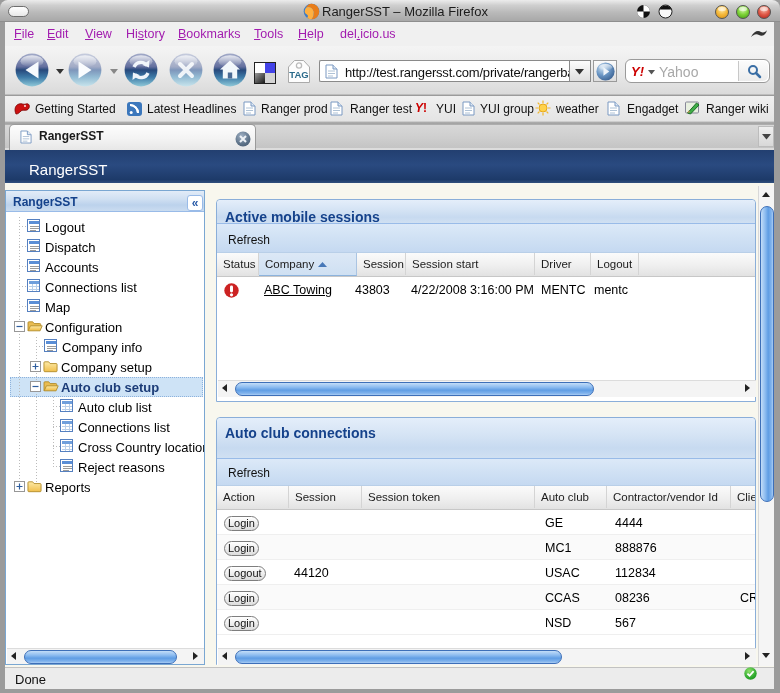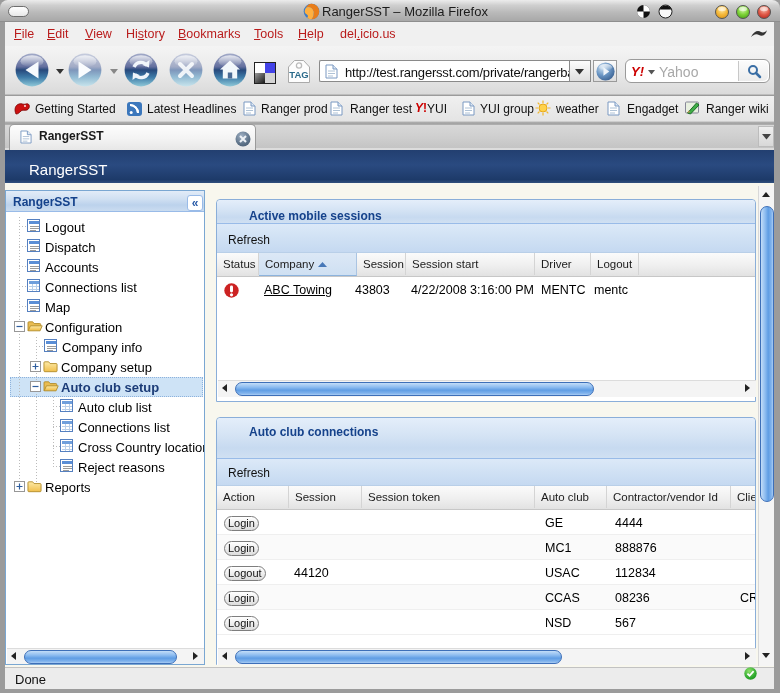--- a/index.html
+++ b/index.html
@@ -8,21 +8,21 @@
 .abs { position:absolute; }
 
 
 #titlebar { left:0; top:0; width:780px; height:22px;
   background:linear-gradient(180deg,#ececec 0%,#cfcfcf 25%,#b9b9b9 60%,#a8a8a8 100%);
   border-radius:8px 8px 0 0; border-bottom:1px solid #8e8e8e;}
 #pill { left:8px; top:6px; width:21px; height:11px; background:linear-gradient(180deg,#ffffff,#e8e8e8);
   border:1.5px solid #6e6e6e; border-radius:6px; }
 #wtitle { left:322px; top:4px; font-size:13px; color:#1c1c1c; }
 #menubar { left:5px; top:22px; width:769px; height:24px; background:#f0f0f0; }
-.menuitem { position:absolute; top:5px; font-size:12.5px; color:#b91c1c; }
+.menuitem { position:absolute; top:5px; font-size:12.5px; color:#a21caf; }
 .menuitem u { text-decoration:underline; }
 #toolbar { left:5px; top:46px; width:769px; height:49px;
   background:linear-gradient(180deg,#f4f4f4 0%,#e9e9e9 55%,#dadada 100%);
   border-bottom:1px solid #bdbdbd; }
 #bookmarks { left:5px; top:96px; width:769px; height:26px;
   background:linear-gradient(180deg,#f0f0f0,#e4e4e4); border-bottom:1px solid #cdcdcd;}
 .bmlabel { position:absolute; top:6px; font-size:12px; color:#111; white-space:nowrap; }
 #tabbar { left:5px; top:122px; width:769px; height:28px;
   background:linear-gradient(180deg,#aeaeae 0%,#a0a0a0 8%,#d8d8d8 12%,#cdcdcd 60%,#c2c2c2 100%); }
 #tab { left:4px; top:2px; width:247px; height:26px;
@@ -50,21 +50,21 @@
 .trow .lbl { position:absolute; top:3px; white-space:nowrap; }
 .ticon { position:absolute; top:2px; width:13px; height:13px; }
 #selrow { left:4px; top:186px; width:193px; height:20px; background:#cee3f6;
   border:1px dotted #8db2dd; }
 
 
 .panel { position:absolute; left:216px; width:540px; background:#ffffff;
   border:1px solid #8aaed9; border-radius:4px 4px 0 0; }
 .phdr { position:relative; height:25px; background:linear-gradient(180deg,#e4eefa 0%,#d4e3f4 45%,#c7daf0 75%,#d0e0f2 100%);
   border-bottom:1px solid #99bbe8; border-radius:4px 4px 0 0; }
-.phdr b { position:absolute; left:8px; top:8px; font-size:12px; color:#15428b;margin-left:24px; }
+.phdr b { position:absolute; left:8px; top:8px; font-size:14px; color:#15428b; }
 .ptb { position:relative; height:28px; background:linear-gradient(180deg,#dce9f8 0%,#d0e1f4 50%,#c5d9f1 100%);
   border-bottom:1px solid #b9cfe8; font-size:13px; color:#111;padding-left:16px; }
 .ptb span { position:absolute; left:11px; top:9px; font-size:12px; }
 .ghdr { position:relative; height:24px; background:linear-gradient(180deg,#fbfbfb 0%,#efefef 55%,#e2e2e2 100%);
   border-bottom:1px solid #c7c7c7; }
 .gcell { position:absolute; top:0; height:22px; border-right:1px solid #d4d4d4;
   font-size:11.5px; color:#1c1c1c; }
 .gcell span { position:absolute; left:6px; top:5px; white-space:nowrap; }
 .grow { position:absolute; left:0; width:538px; height:25px; font-size:12.5px; color:#000; }
 .grow span { position:absolute; top:6px; white-space:nowrap; }
@@ -323,21 +323,21 @@
     </svg>
   <svg class="abs" style="left:679px;top:4px" width="17" height="15" viewBox="0 0 16 15">
       <rect x="1" y="2" width="13" height="11" rx="1" fill="#e8f0e0" stroke="#889"></rect>
       <path d="M3 13 L12 3 l2.5 2 L6 14 z" fill="#3fae49" stroke="#1a6e24"></path>
       <path d="M3 13 l1 -2.5 l1.8 1.6 z" fill="#c09050"></path>
     </svg>
   <span class="bmlabel" style="left:30px">Getting Started</span>
   <span class="bmlabel" style="left:142px">Latest Headlines</span>
   <span class="bmlabel" style="left:256px">Ranger prod</span>
   <span class="bmlabel" style="left:345px">Ranger test</span>
-  <span class="bmlabel" style="left:422px">YUI</span>
+  <span class="bmlabel" style="left:431px">YUI</span>
   <span class="bmlabel" style="left:475px">YUI group</span>
   <span class="bmlabel" style="left:551px">weather</span>
   <span class="bmlabel" style="left:622px">Engadget</span>
   <span class="bmlabel" style="left:701px">Ranger wiki</span>
 </div>
 
 <div class="abs" id="tabbar">
   <div class="abs" style="left:0;top:26px;width:769px;height:2px;background:#dcdcdc"></div>
   <div class="abs" id="tab"></div>
   <svg class="abs" style="left:15px;top:8px" width="12" height="14" viewBox="0 0 13 15">

